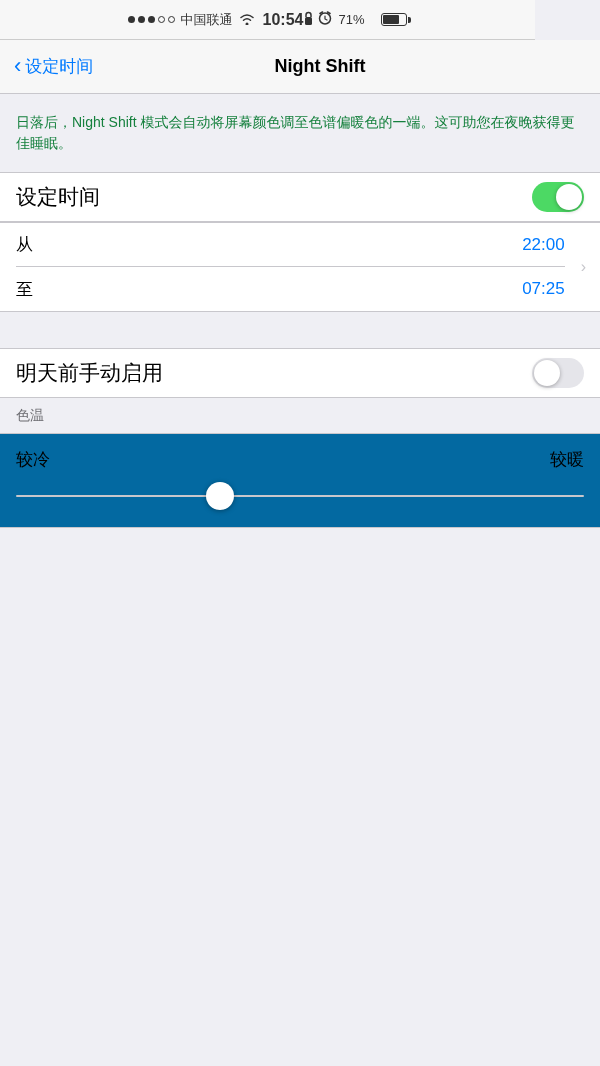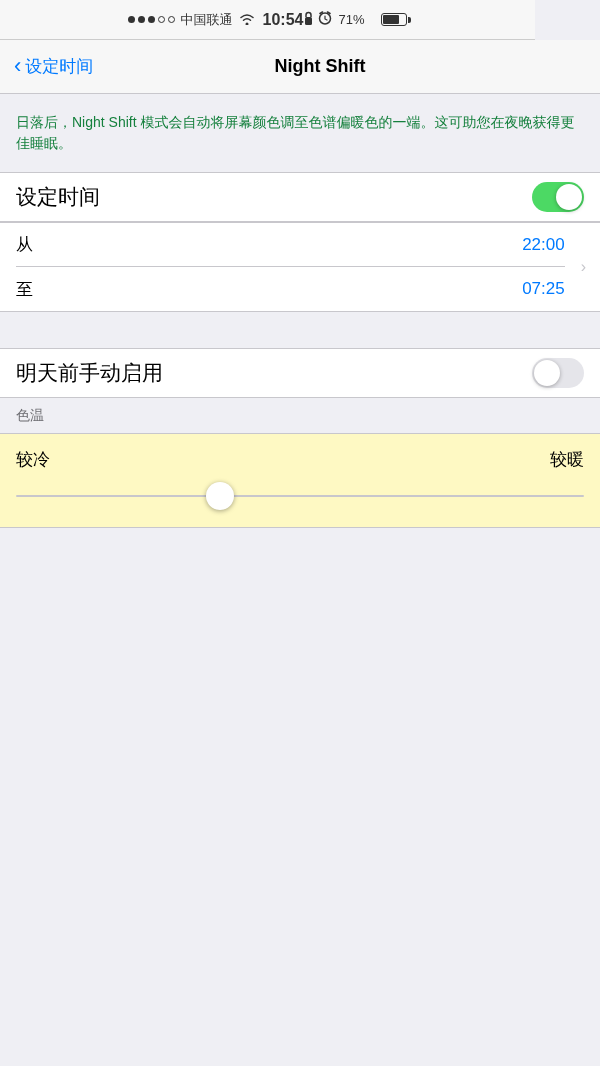--- a/index.html
+++ b/index.html
@@ -267,21 +267,21 @@
       background: #efeff4;
       padding: 8px 16px 8px 16px;
     }
 
     .color-temp-label {
       font-size: 14px;
       color: #6d6d72;
     }
 
     .slider-section {
-      background: #fef9c3;
+      background: #0369a1;
       border-top: 0.5px solid #c8c7cc;
       border-bottom: 0.5px solid #c8c7cc;
       padding: 14px 16px;
     }
 
     .slider-labels {
       display: flex;
       justify-content: space-between;
       margin-bottom: 8px;
     }

